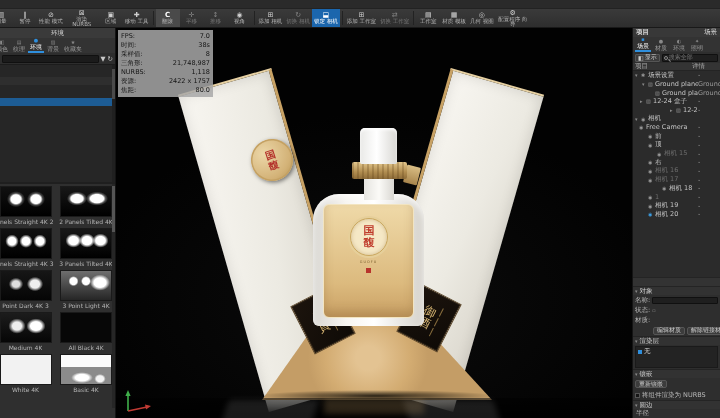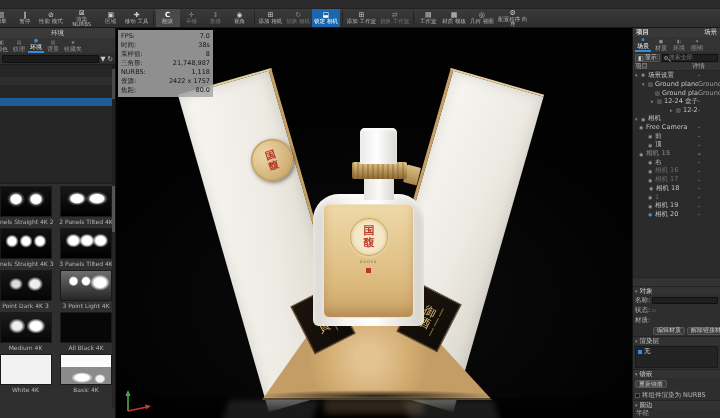--- a/index.html
+++ b/index.html
@@ -477,21 +477,21 @@
             <span class="ricon">▧</span>
             <span class="rlabel">Ground plane</span>
             <span class="rvalue">Ground</span>
           </div>
           <div class="tree-row" style="padding-left: 16px;">
             <span class="caret"></span>
             <span class="ricon">▧</span>
             <span class="rlabel">Ground plane</span>
             <span class="rvalue">Ground</span>
           </div>
-          <div class="tree-row" style="padding-left: 18px;">
+          <div class="tree-row" style="padding-left: 7px;">
             <span class="caret">▸</span>
             <span class="ricon">▧</span>
             <span class="rlabel">12-24 盒子</span>
             <span class="rvalue">-</span>
           </div>
           <div class="tree-row" style="padding-left: 9px; margin-left: 28px;">
             <span class="caret">▸</span>
             <span class="ricon">▧</span>
             <span class="rlabel">12-24 瓶</span>
             <span class="rvalue">-</span>
@@ -513,21 +513,21 @@
             <span class="ricon">◉</span>
             <span class="rlabel">前</span>
             <span class="rvalue">-</span>
           </div>
           <div class="tree-row" style="padding-left: 9px;">
             <span class="caret"></span>
             <span class="ricon">◉</span>
             <span class="rlabel">顶</span>
             <span class="rvalue">-</span>
           </div>
-          <div class="tree-row dim" style="padding-left: 0; font-weight: bold;">
+          <div class="tree-row dim" style="padding-left: 18px;">
             <span class="caret"></span>
             <span class="ricon">◉</span>
             <span class="rlabel">相机 15</span>
             <span class="rvalue">-</span>
           </div>
           <div class="tree-row" style="padding-left: 9px;">
             <span class="caret"></span>
             <span class="ricon">◉</span>
             <span class="rlabel">右</span>
             <span class="rvalue">-</span>
@@ -537,21 +537,21 @@
             <span class="ricon">◉</span>
             <span class="rlabel">相机 16</span>
             <span class="rvalue">-</span>
           </div>
           <div class="tree-row dim" style="padding-left: 9px;">
             <span class="caret"></span>
             <span class="ricon">◉</span>
             <span class="rlabel">相机 17</span>
             <span class="rvalue">-</span>
           </div>
-          <div class="tree-row" style="padding-left: 10px;">
+          <div class="tree-row" style="padding-left: 23px;">
             <span class="caret"></span>
             <span class="ricon">◉</span>
             <span class="rlabel">相机 18</span>
             <span class="rvalue">-</span>
           </div>
           <div class="tree-row dim" style="padding-left: 9px;">
             <span class="caret"></span>
             <span class="ricon">◉</span>
             <span class="rlabel">1</span>
             <span class="rvalue">-</span>

